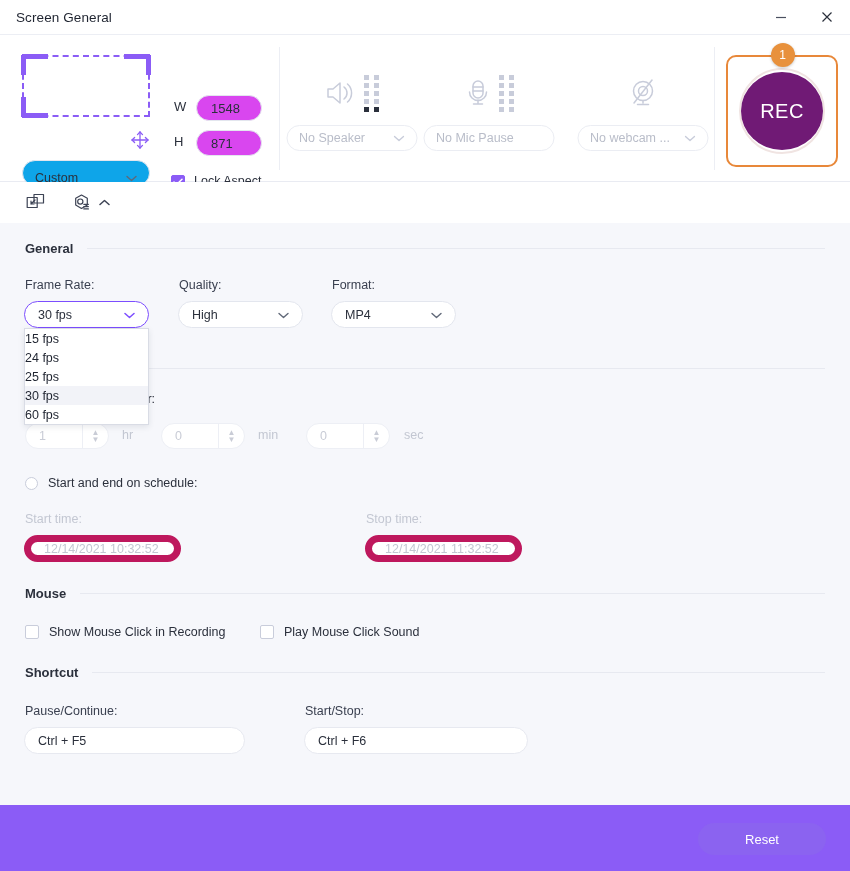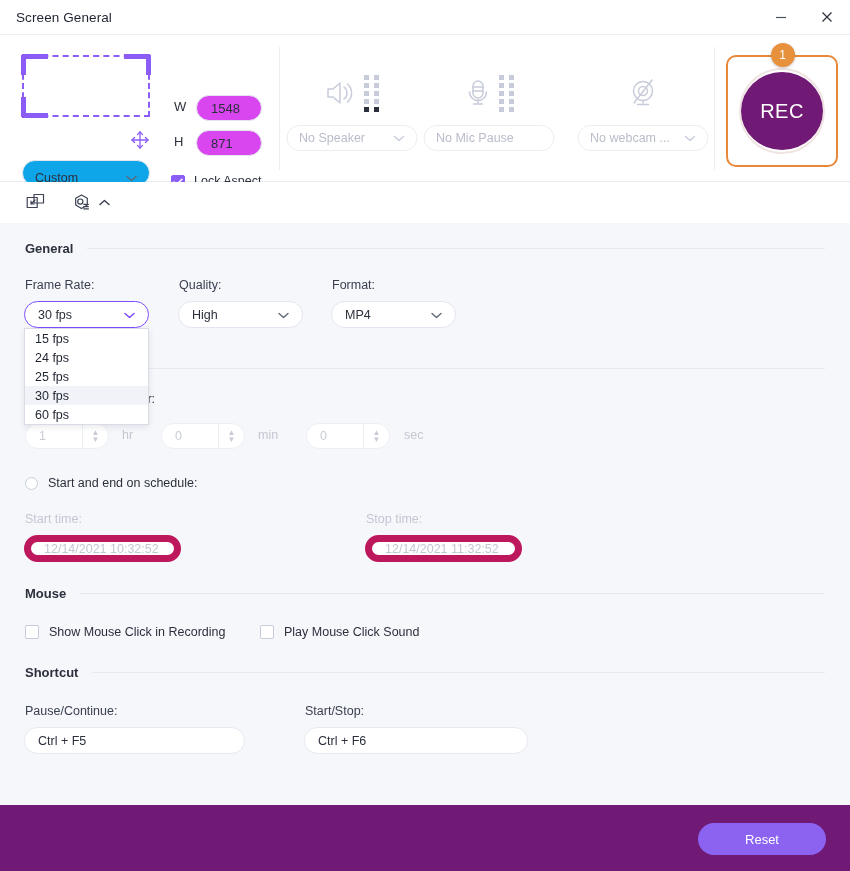--- a/index.html
+++ b/index.html
@@ -158,21 +158,21 @@
   }
   .sel .chev { margin-left: auto; color: #606878; }
   .sel.open { border: 1.5px solid #7c4dff; }
 
   .dropdown {
     position: absolute; left: 24px; top: 328px; width: 125px;
     background: #ffffff; border: 1px solid #d9dce5; z-index: 40;
     box-shadow: 0 2px 6px rgba(30,35,60,.10);
   }
   .dd-item {
-    height: 19px; display: flex; align-items: center; padding-left: 10px;
+    height: 19px; display: flex; align-items: center; padding-left: 0;
     font-size: 12.5px; color: #1f2430;
   }
   .dd-item.sel-row { background: #f2f3f8; }
 
   
   .radio-row { position: absolute; display: flex; align-items: center; }
   .radio {
     width: 13px; height: 13px; border-radius: 50%; border: 1px solid #c9cddb; background: #fff; flex: none;
   }
   .radio-label { margin-left: 10px; font-size: 12.5px; color: #2b303c; }
@@ -200,21 +200,21 @@
   .check-label { margin-left: 10px; font-size: 12.5px; color: #2b303c; }
 
   .short-input {
     position: absolute; height: 27px; background: #ffffff; border: 1px solid #e7e9f0;
     border-radius: 14px; display: flex; align-items: center; padding: 0 13px;
     font-size: 12.5px; color: #2b303c;
   }
 
   
   .footer {
-    position: absolute; left: 0; top: 805px; width: 850px; height: 66px; background: #701a75;
+    position: absolute; left: 0; top: 805px; width: 850px; height: 66px; background: #8b5cf6;
   }
   .reset-btn {
     position: absolute; right: 24px; top: 18px; width: 128px; height: 32px;
     background: #8b63f0; border-radius: 16px; color: #ffffff; font-size: 13px;
     display: flex; align-items: center; justify-content: center;
   }
 </style>
 </head>
 <body>
 

